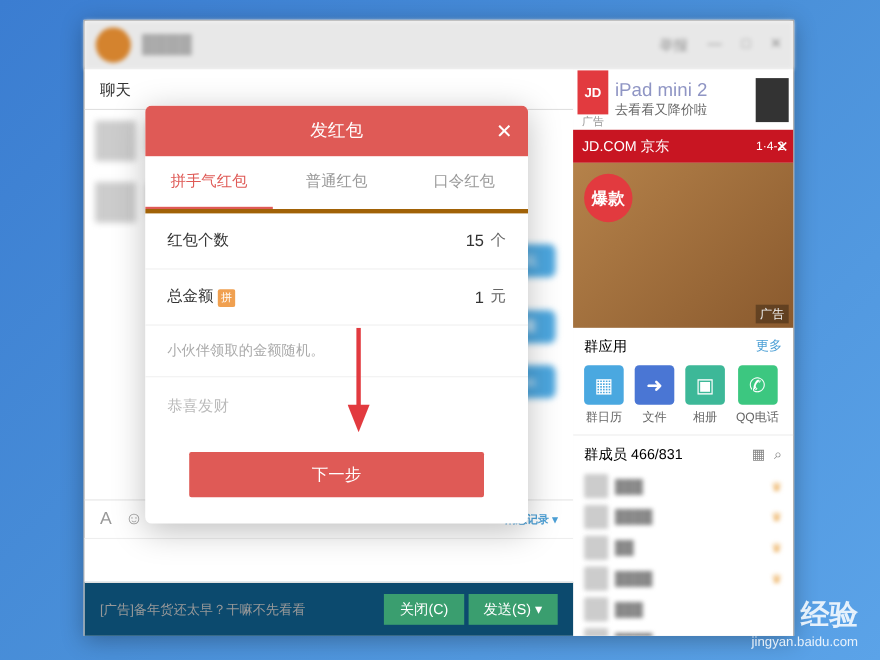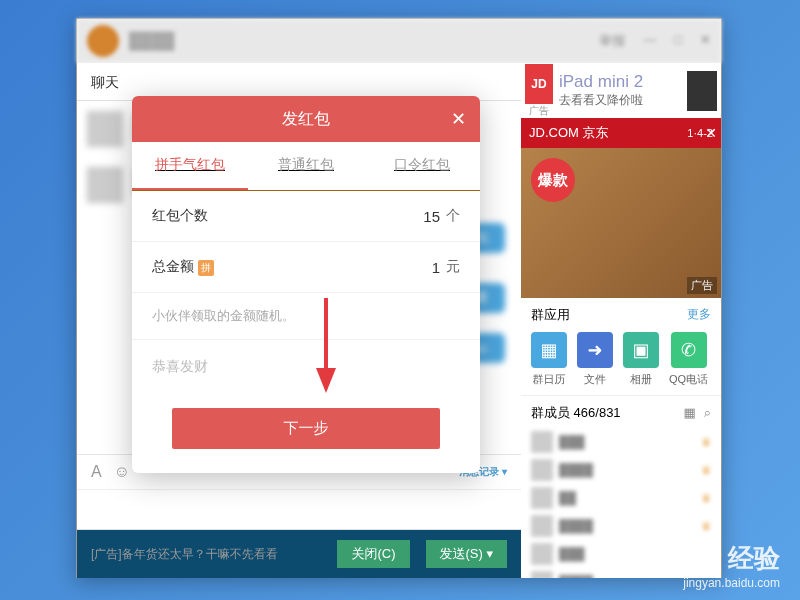--- a/index.html
+++ b/index.html
@@ -17,21 +17,21 @@
 .chat-messages { flex: 1; padding: 10px; filter: blur(3px); }
 .chat-row { display: flex; margin-bottom: 20px; }
 .chat-avatar { width: 36px; height: 36px; background: #ccc; border: 1px solid #bbb; }
 .chat-bubble { background: #d0d0d0; margin-left: 10px; padding: 8px 14px; border-radius: 4px; min-width: 80px; height: 30px; }
 .chat-bubble-right { margin-left: auto; background: #4ca6de; color: #fff; width: 46px; height: 30px; border-radius: 6px; margin-right: 6px; display:flex; align-items:center; justify-content:center; font-size:13px; }
 .input-toolbar { padding: 8px 14px; display: flex; align-items: center; gap: 12px; border-top: 1px solid #e5e5e5; }
 .tool-icon { color: #999; font-size: 16px; }
 .tool-record { margin-left: auto; color: #4b9fd5; font-size: 10px; font-weight: bold; }
 .bottom-bar { padding: 10px 14px; display: flex; align-items: center; background: #0c4a6e; border-top: 1px solid #e0e0e0; }
 .ad-text { color: #999; font-size: 12px; flex: 1; }
-.btn-group { display: flex; gap: 16px; }
+.btn-group { display: flex; gap: 4px; }
 .btn { background: #3a9e6f; color: #fff; padding: 5px 14px; border: none; font-size: 13px; cursor: pointer; }
 .side-area { width: 200px; background: #f0f0f0; display: flex; flex-direction: column; }
 .ad-block { height: 55px; background: #fff; display: flex; align-items: center; padding: 4px; position: relative; }
 .jd-logo { width: 28px; height: 40px; background: #e23a3f; color: #fff; font-size: 12px; display: flex; align-items: center; justify-content: center; font-weight: bold; }
 .ad-ipad { font-size: 17px; color: #8f95c4; font-weight: 300; }
 .ad-ipad-sub { font-size: 12px; color: #666; }
 .jd-banner { height: 30px; background: #c81522; color: #fff; display: flex; align-items: center; padding: 0 8px; font-size: 13px; position: relative; }
 .jd-close { position: absolute; right: 4px; color: #fff; font-size: 14px; }
 .food-img { height: 150px; background: linear-gradient(135deg, #b5824a, #8a5a2e); position: relative; }
 .food-badge { position: absolute; left: 10px; top: 10px; background: #e23a3f; color: #fff; border-radius: 50%; width: 44px; height: 44px; display: flex; align-items: center; justify-content: center; font-size: 15px; font-weight: bold; }
@@ -48,21 +48,21 @@
 .members-icons { margin-left: auto; display: flex; gap: 8px; color: #888; }
 .member-row { display: flex; align-items: center; padding: 3px 0; filter: blur(2px); }
 .member-avatar { width: 22px; height: 22px; background: #ccc; border-radius: 2px; margin-right: 6px; }
 .member-name { font-size: 12px; color: #888; flex: 1; }
 .crown { color: #e8a040; font-size: 11px; }
 
 
 .modal { position: absolute; left: 132px; top: 96px; width: 348px; background: #fff; border-radius: 6px; box-shadow: 0 6px 30px rgba(0,0,0,0.25); overflow: hidden; z-index: 10; }
 .modal-header { height: 46px; background: #df5a56; color: #fff; display: flex; align-items: center; justify-content: center; position: relative; font-size: 16px; }
 .modal-close { position: absolute; right: 14px; top: 12px; font-size: 18px; cursor: pointer; }
-.modal-tabs { display: flex; border-bottom: 1px solid #a16207; text-decoration: underline; }
+.modal-tabs { display: flex; border-bottom: 4px solid #a16207; }
 .modal-tab { flex: 1; text-align: center; padding: 14px 0; font-size: 14px; color: #999; cursor: pointer; }
 .modal-tab.active { color: #df5a56; border-bottom: 2px solid #df5a56; }
 .modal-field { display: flex; align-items: center; padding: 16px 20px; border-bottom: 1px solid #f0f0f0; }
 .field-label { font-size: 14px; color: #333; }
 .field-label .pin { display: inline-block; background: #f0a050; color: #fff; font-size: 10px; padding: 1px 3px; border-radius: 2px; margin-left: 4px; }
 .field-input { flex: 1; text-align: right; font-size: 15px; color: #333; border: none; outline: none; margin-right: 6px; }
 .field-unit { color: #666; font-size: 14px; }
 .modal-note { padding: 14px 20px; color: #aaa; font-size: 13px; border-bottom: 1px solid #f0f0f0; }
 .modal-wish { padding: 18px 20px; color: #bbb; font-size: 14px; }
 .modal-submit { margin: 14px 40px 24px; background: #df5a56; color: #fff; text-align: center; padding: 11px 0; font-size: 15px; cursor: pointer; border-radius: 2px; }

